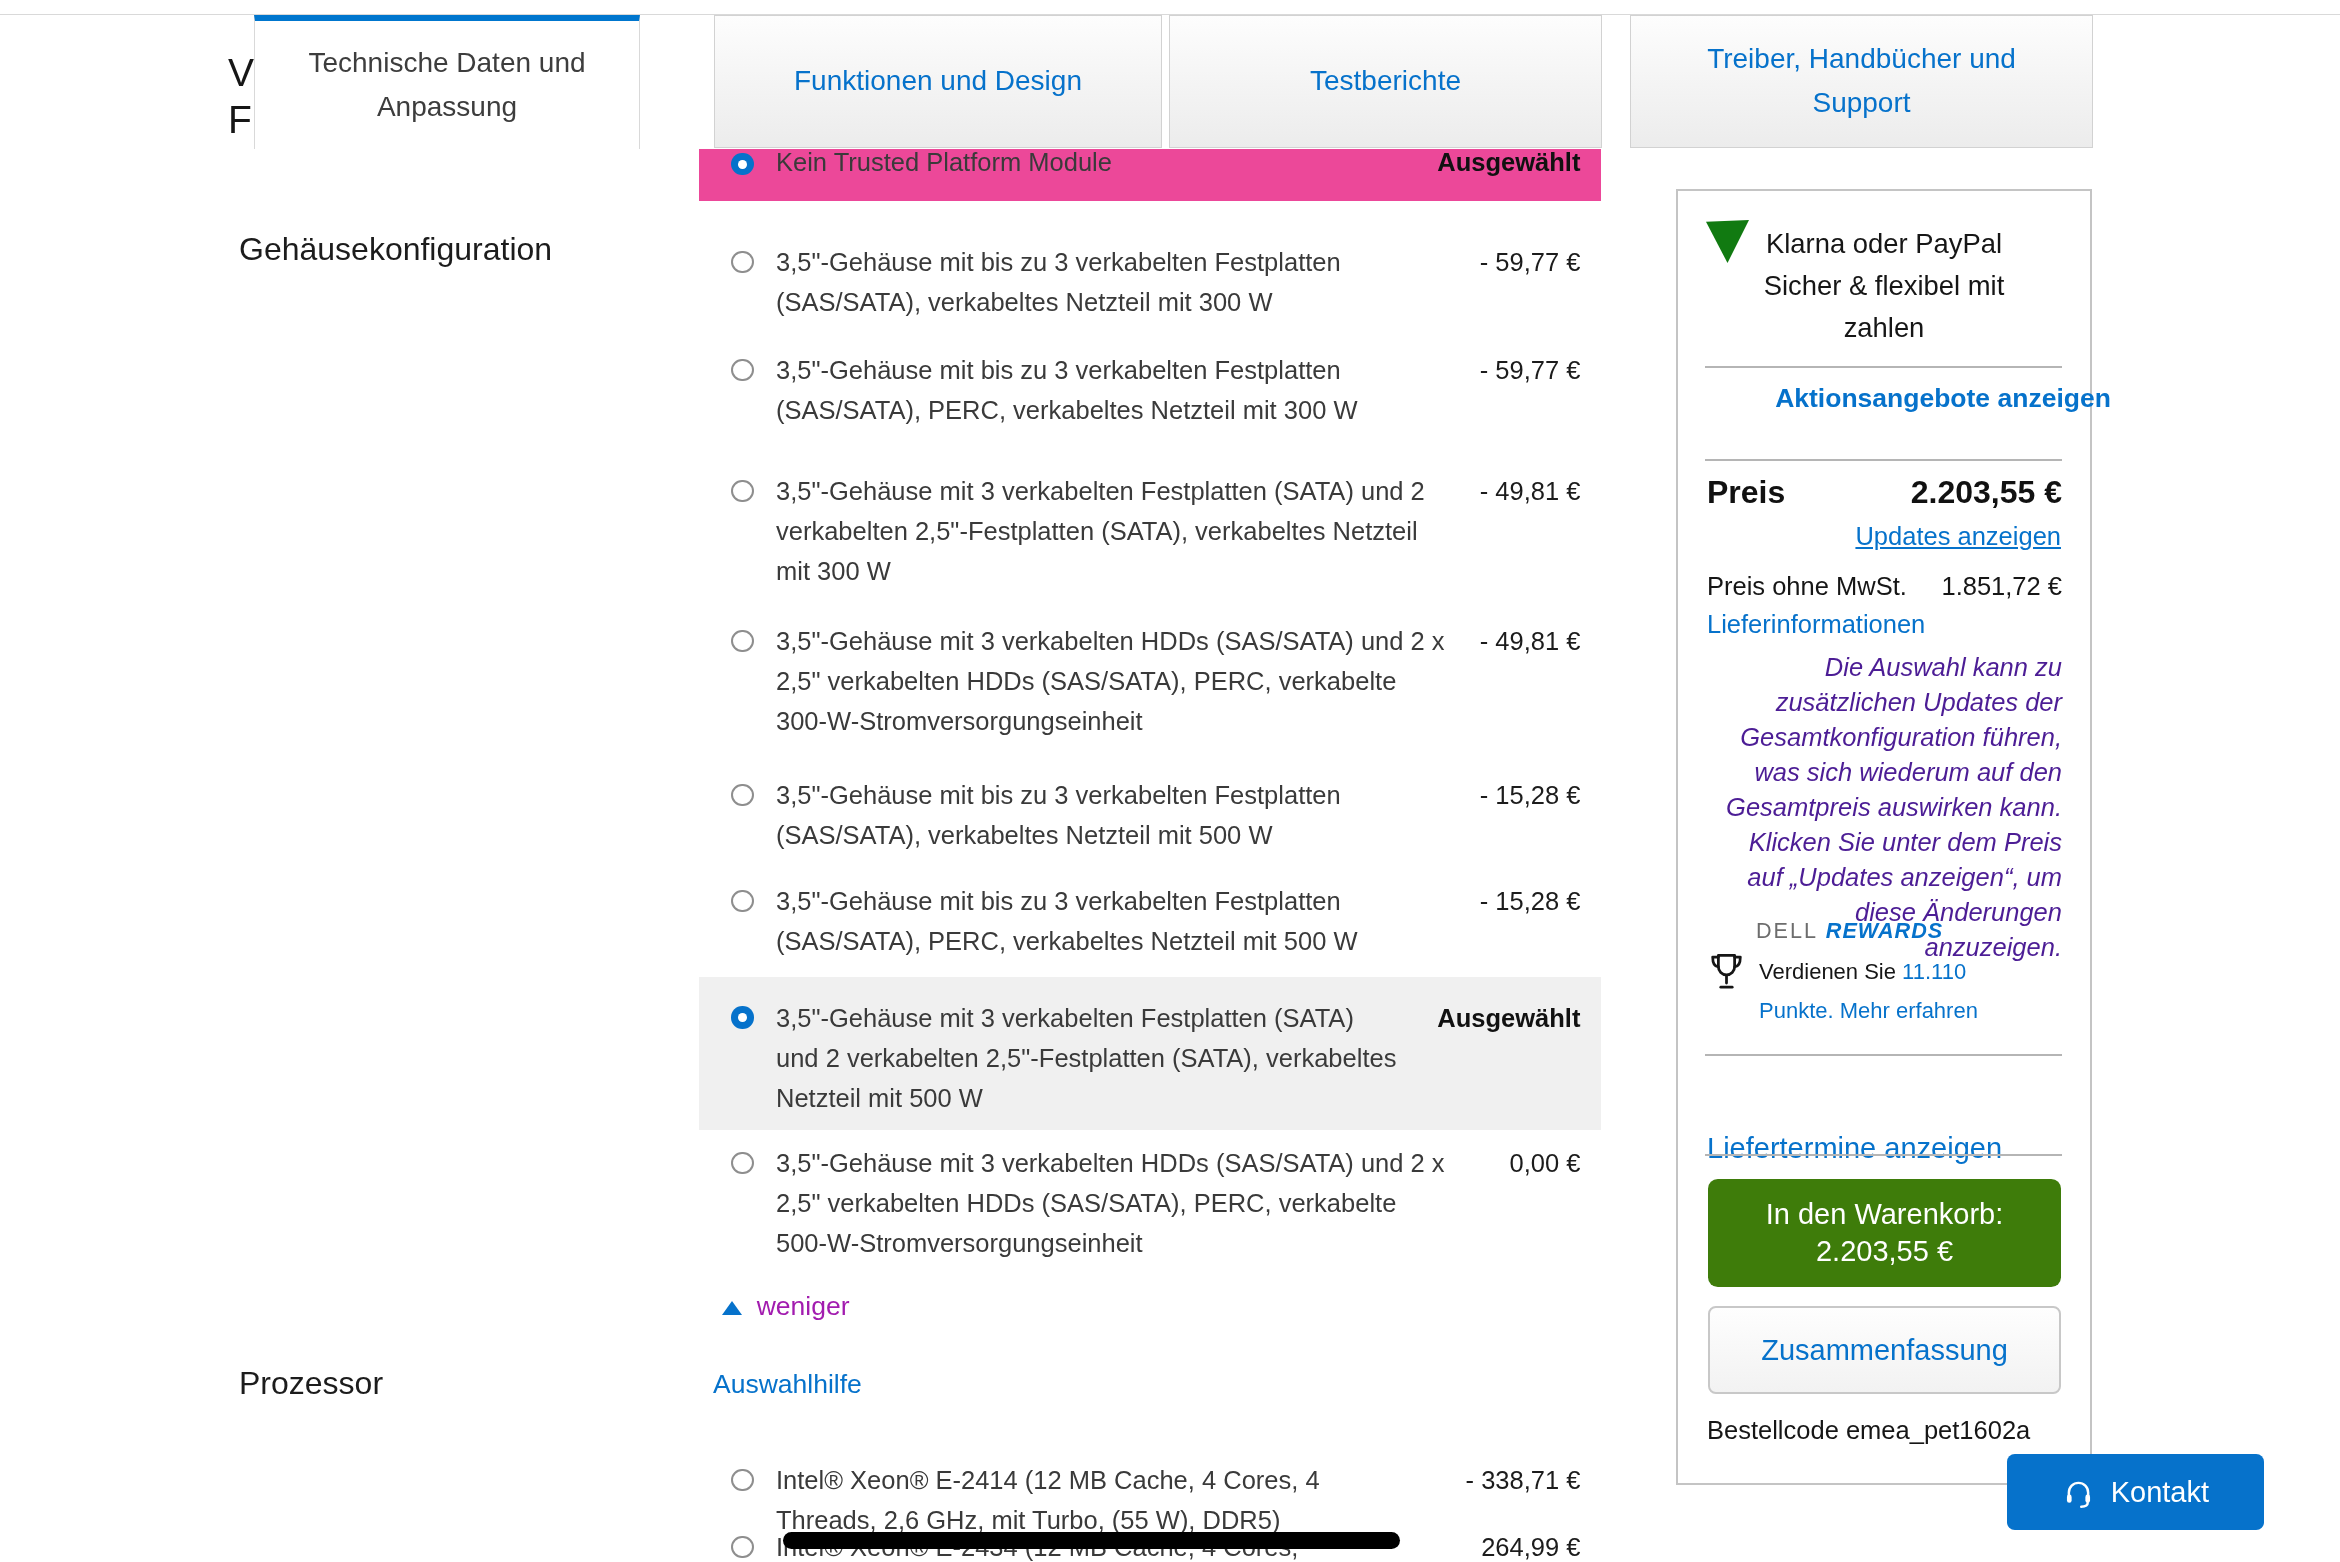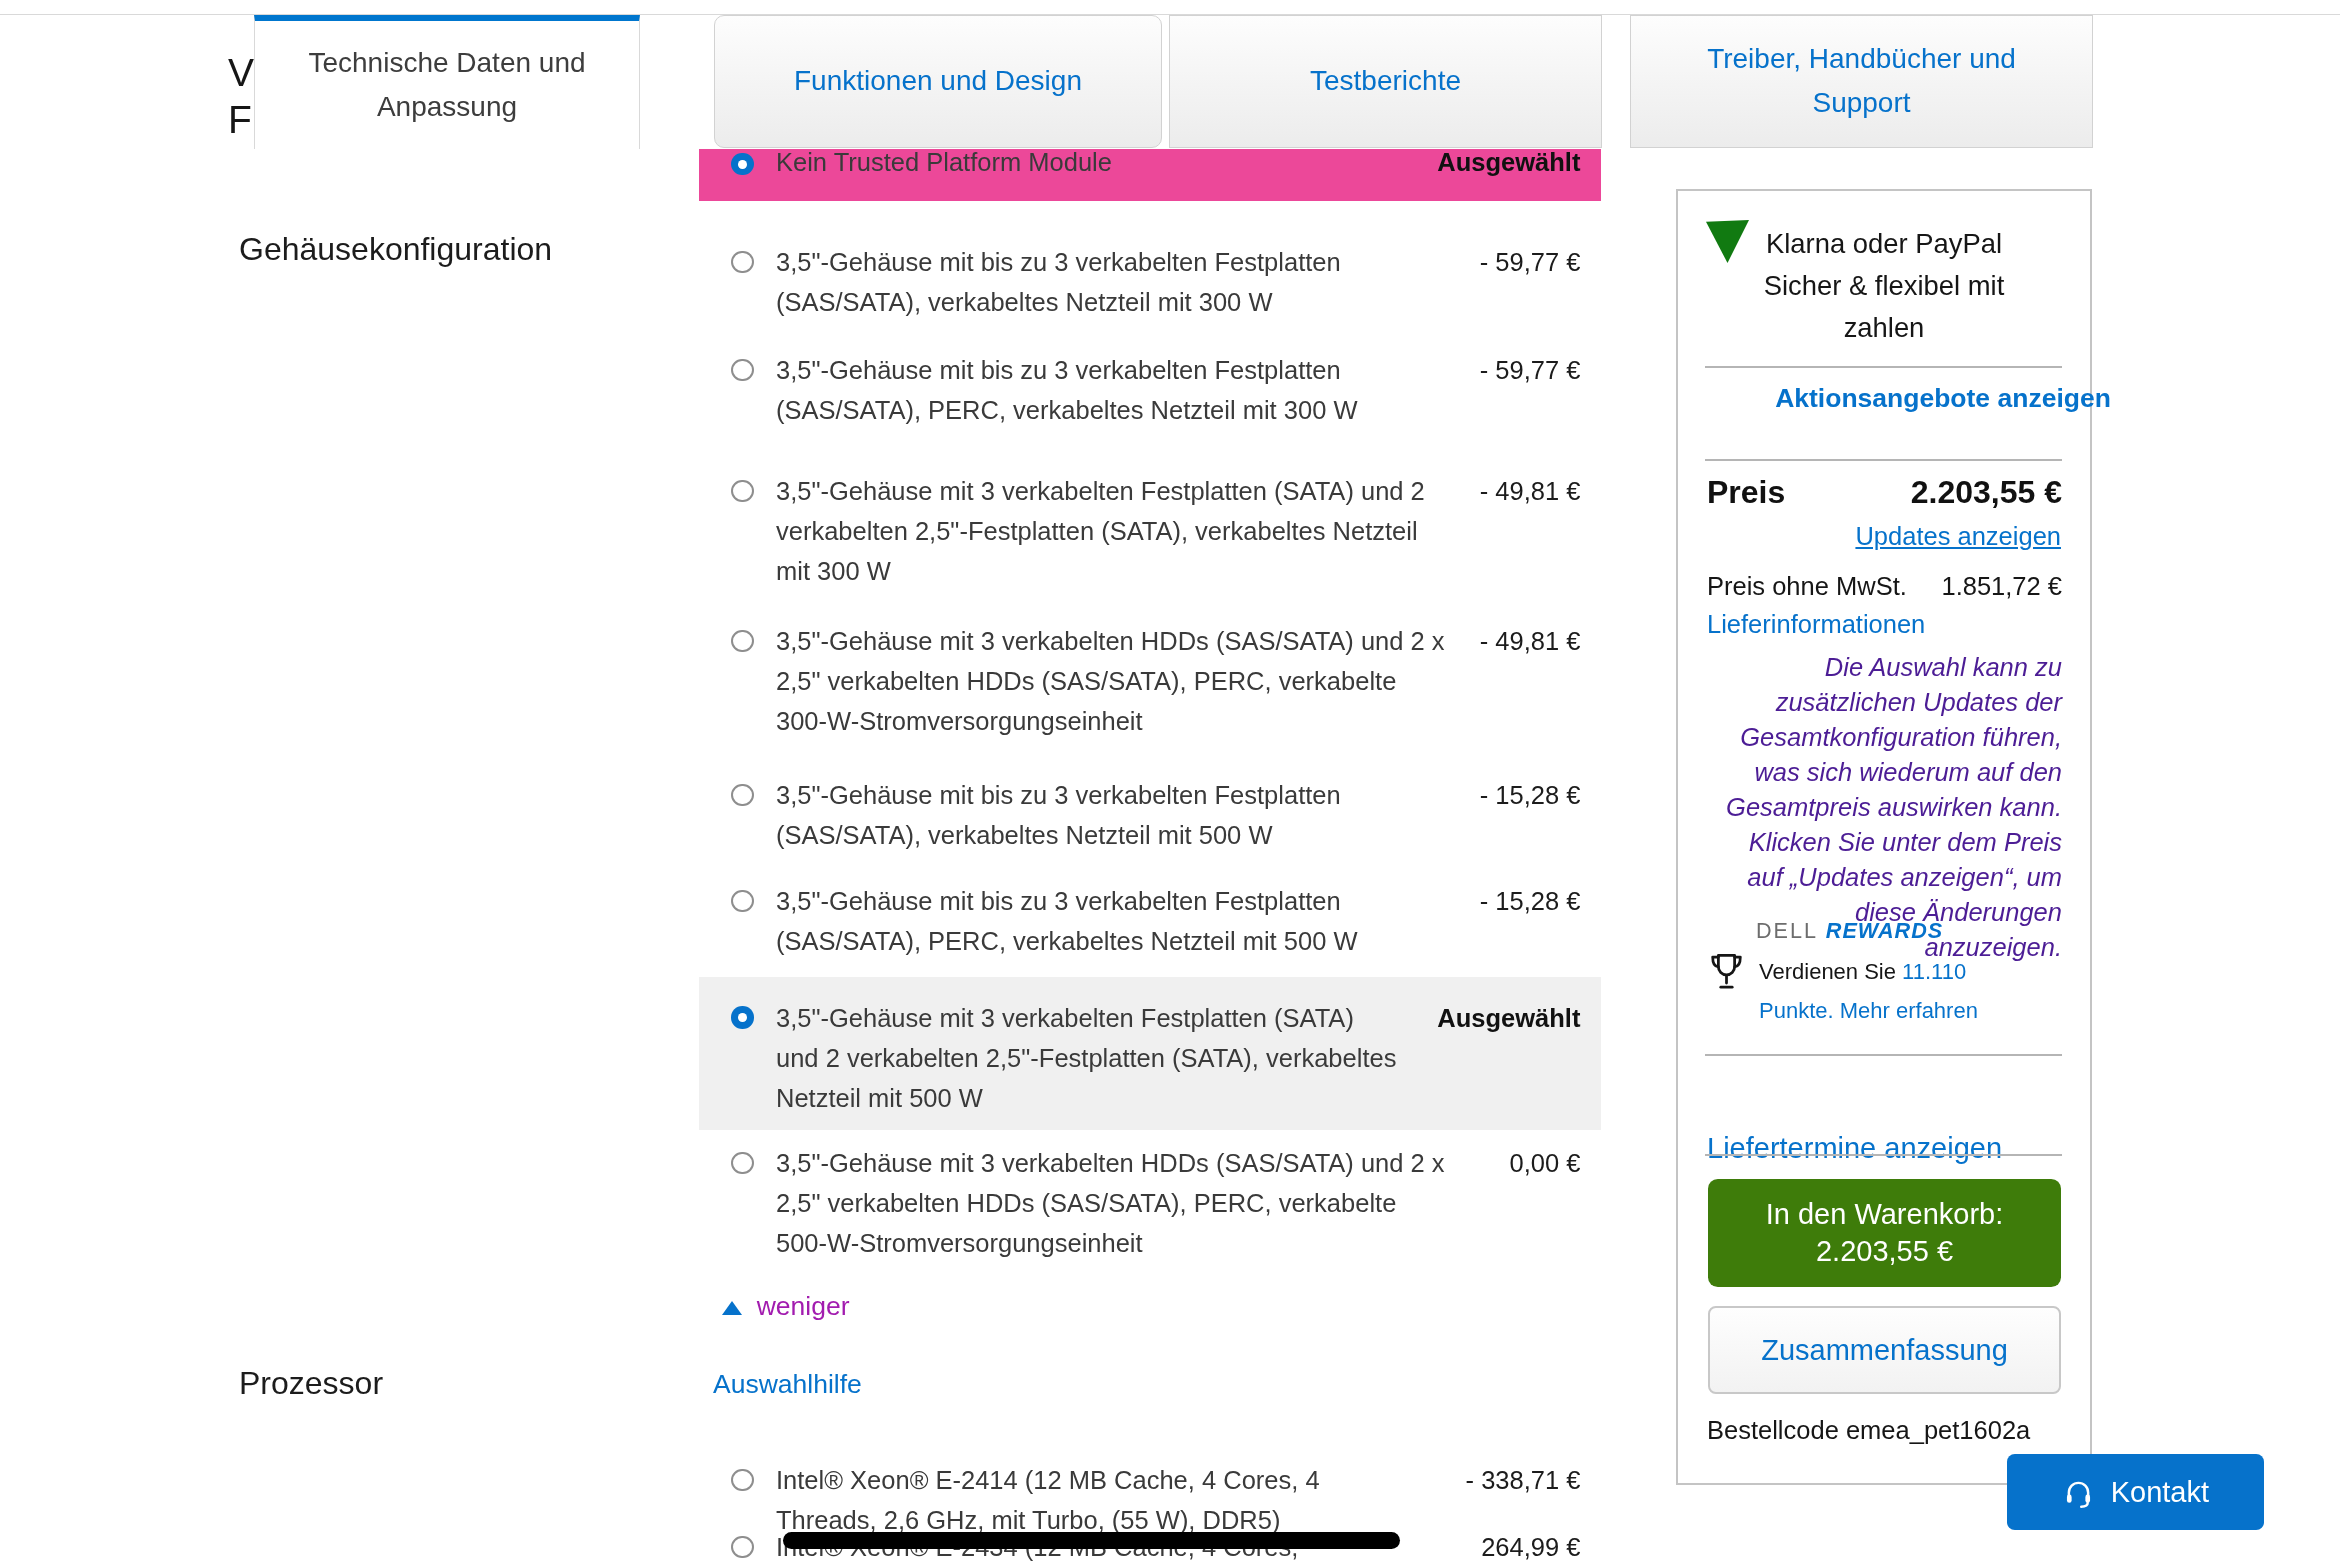--- a/index.html
+++ b/index.html
@@ -87,21 +87,21 @@
   <div class="top-line"></div>
 
   <div class="clip-head">
     <div>V</div>
     <div>F</div>
   </div>
 
   <div class="tab active" style="left:254px;width:386px;height:134px;">
     <div class="tab-inner">Technische Daten und Anpassung</div>
   </div>
-  <div class="tab" style="left:714px;width:448px;height:133px;border-radius:10px;">
+  <div class="tab" style="left:714px;width:448px;height:133px;">
     <div class="tab-inner">Funktionen und Design</div>
   </div>
   <div class="tab" style="left:1169px;width:433px;height:133px;">
     <div class="tab-inner">Testberichte</div>
   </div>
   <div class="tab" style="left:1630px;width:463px;height:133px;">
     <div class="tab-inner" style="max-width:323px;">Treiber, Handbücher und Support</div>
   </div>
 
   <div class="tpm">

